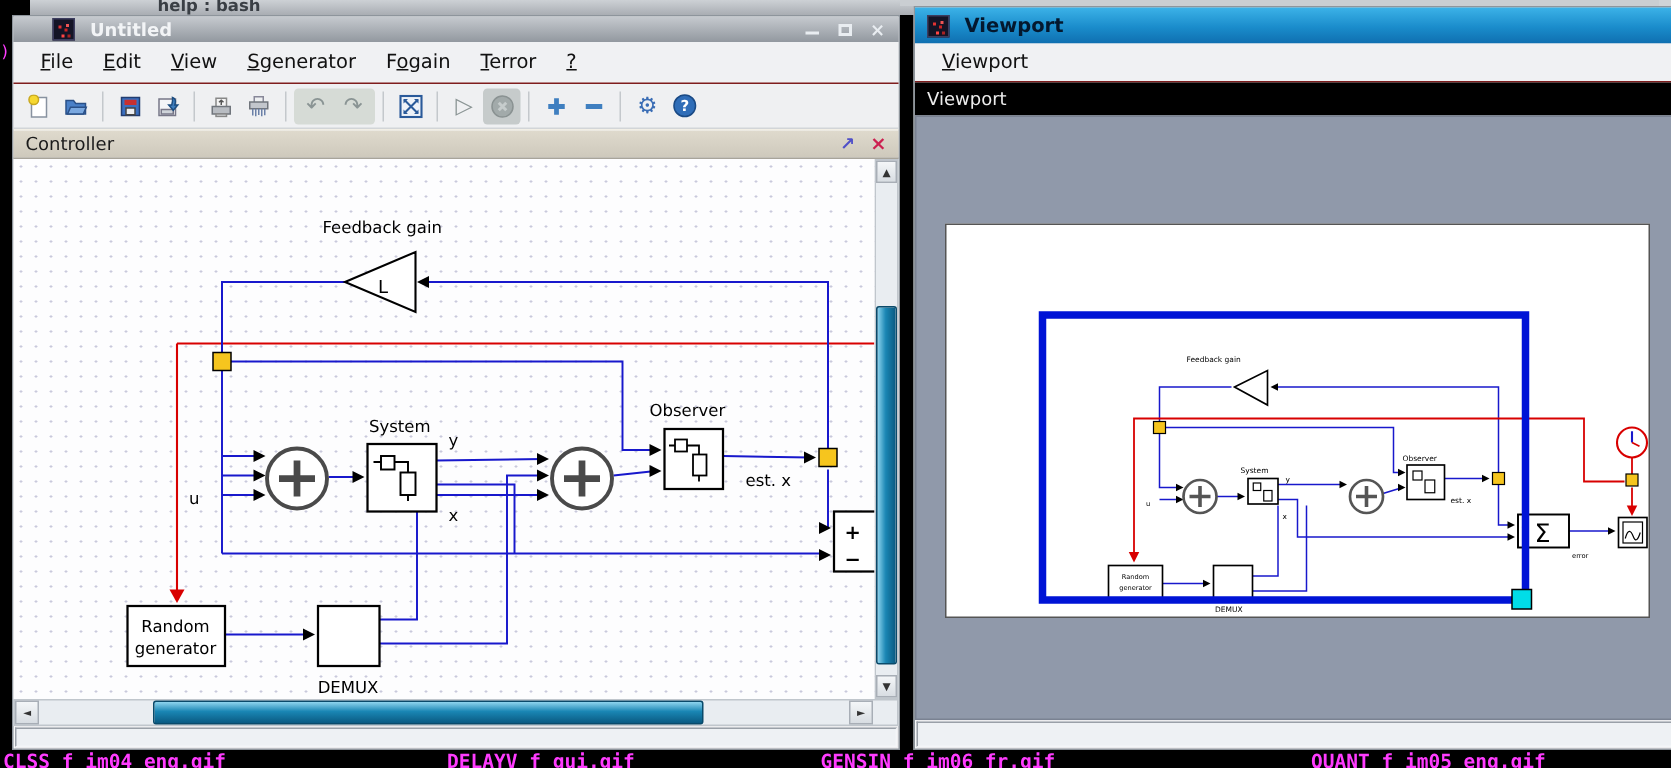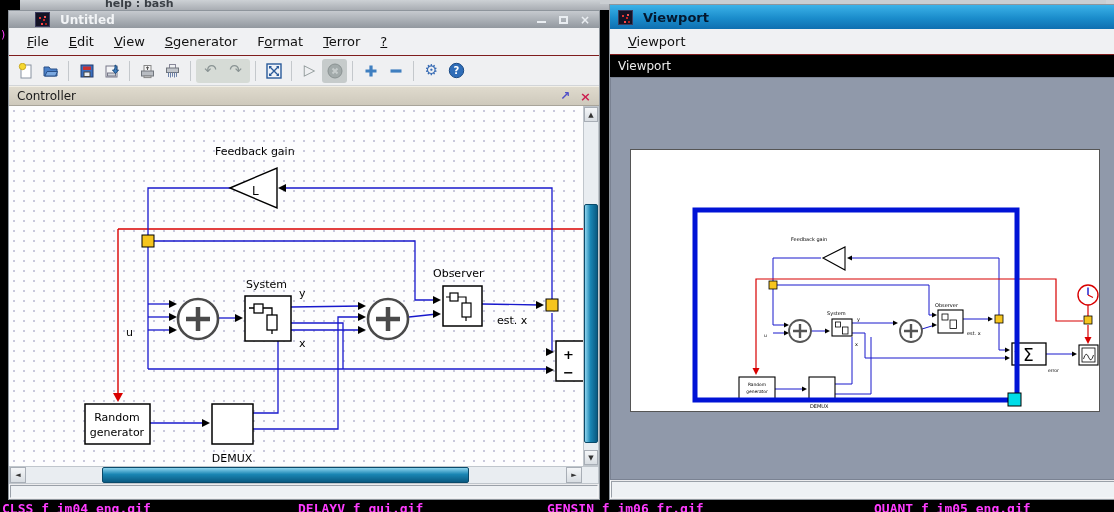--- a/index.html
+++ b/index.html
@@ -140,21 +140,21 @@
           <span>×</span>
         </span>
     </span>
   </div>
 
   <div class="menubar">
     <span class="menu-item"><span></span><span class="mn">F</span><span>ile</span></span>
     <span class="menu-item"><span></span><span class="mn">E</span><span>dit</span></span>
     <span class="menu-item"><span></span><span class="mn">V</span><span>iew</span></span>
     <span class="menu-item"><span></span><span class="mn">S</span><span>generator</span></span>
-    <span class="menu-item"><span>F</span><span class="mn">o</span><span>rmat</span></span>
+    <span class="menu-item"><span>F</span><span class="mn">o</span><span>gain</span></span>
     <span class="menu-item"><span></span><span class="mn">T</span><span>error</span></span>
     <span class="menu-item"><span></span><span class="mn">?</span><span></span></span>
   </div>
 
   <div class="toolbar">
     <span class="tb-btn">
       <svg width="16" height="16">
         <rect x="3" y="2" width="10" height="13" fill="#fff" stroke="#8892a0"></rect>
         <circle cx="4.5" cy="3.5" r="3.2" fill="#f6d830" stroke="#c8a820"></circle>
       </svg>

